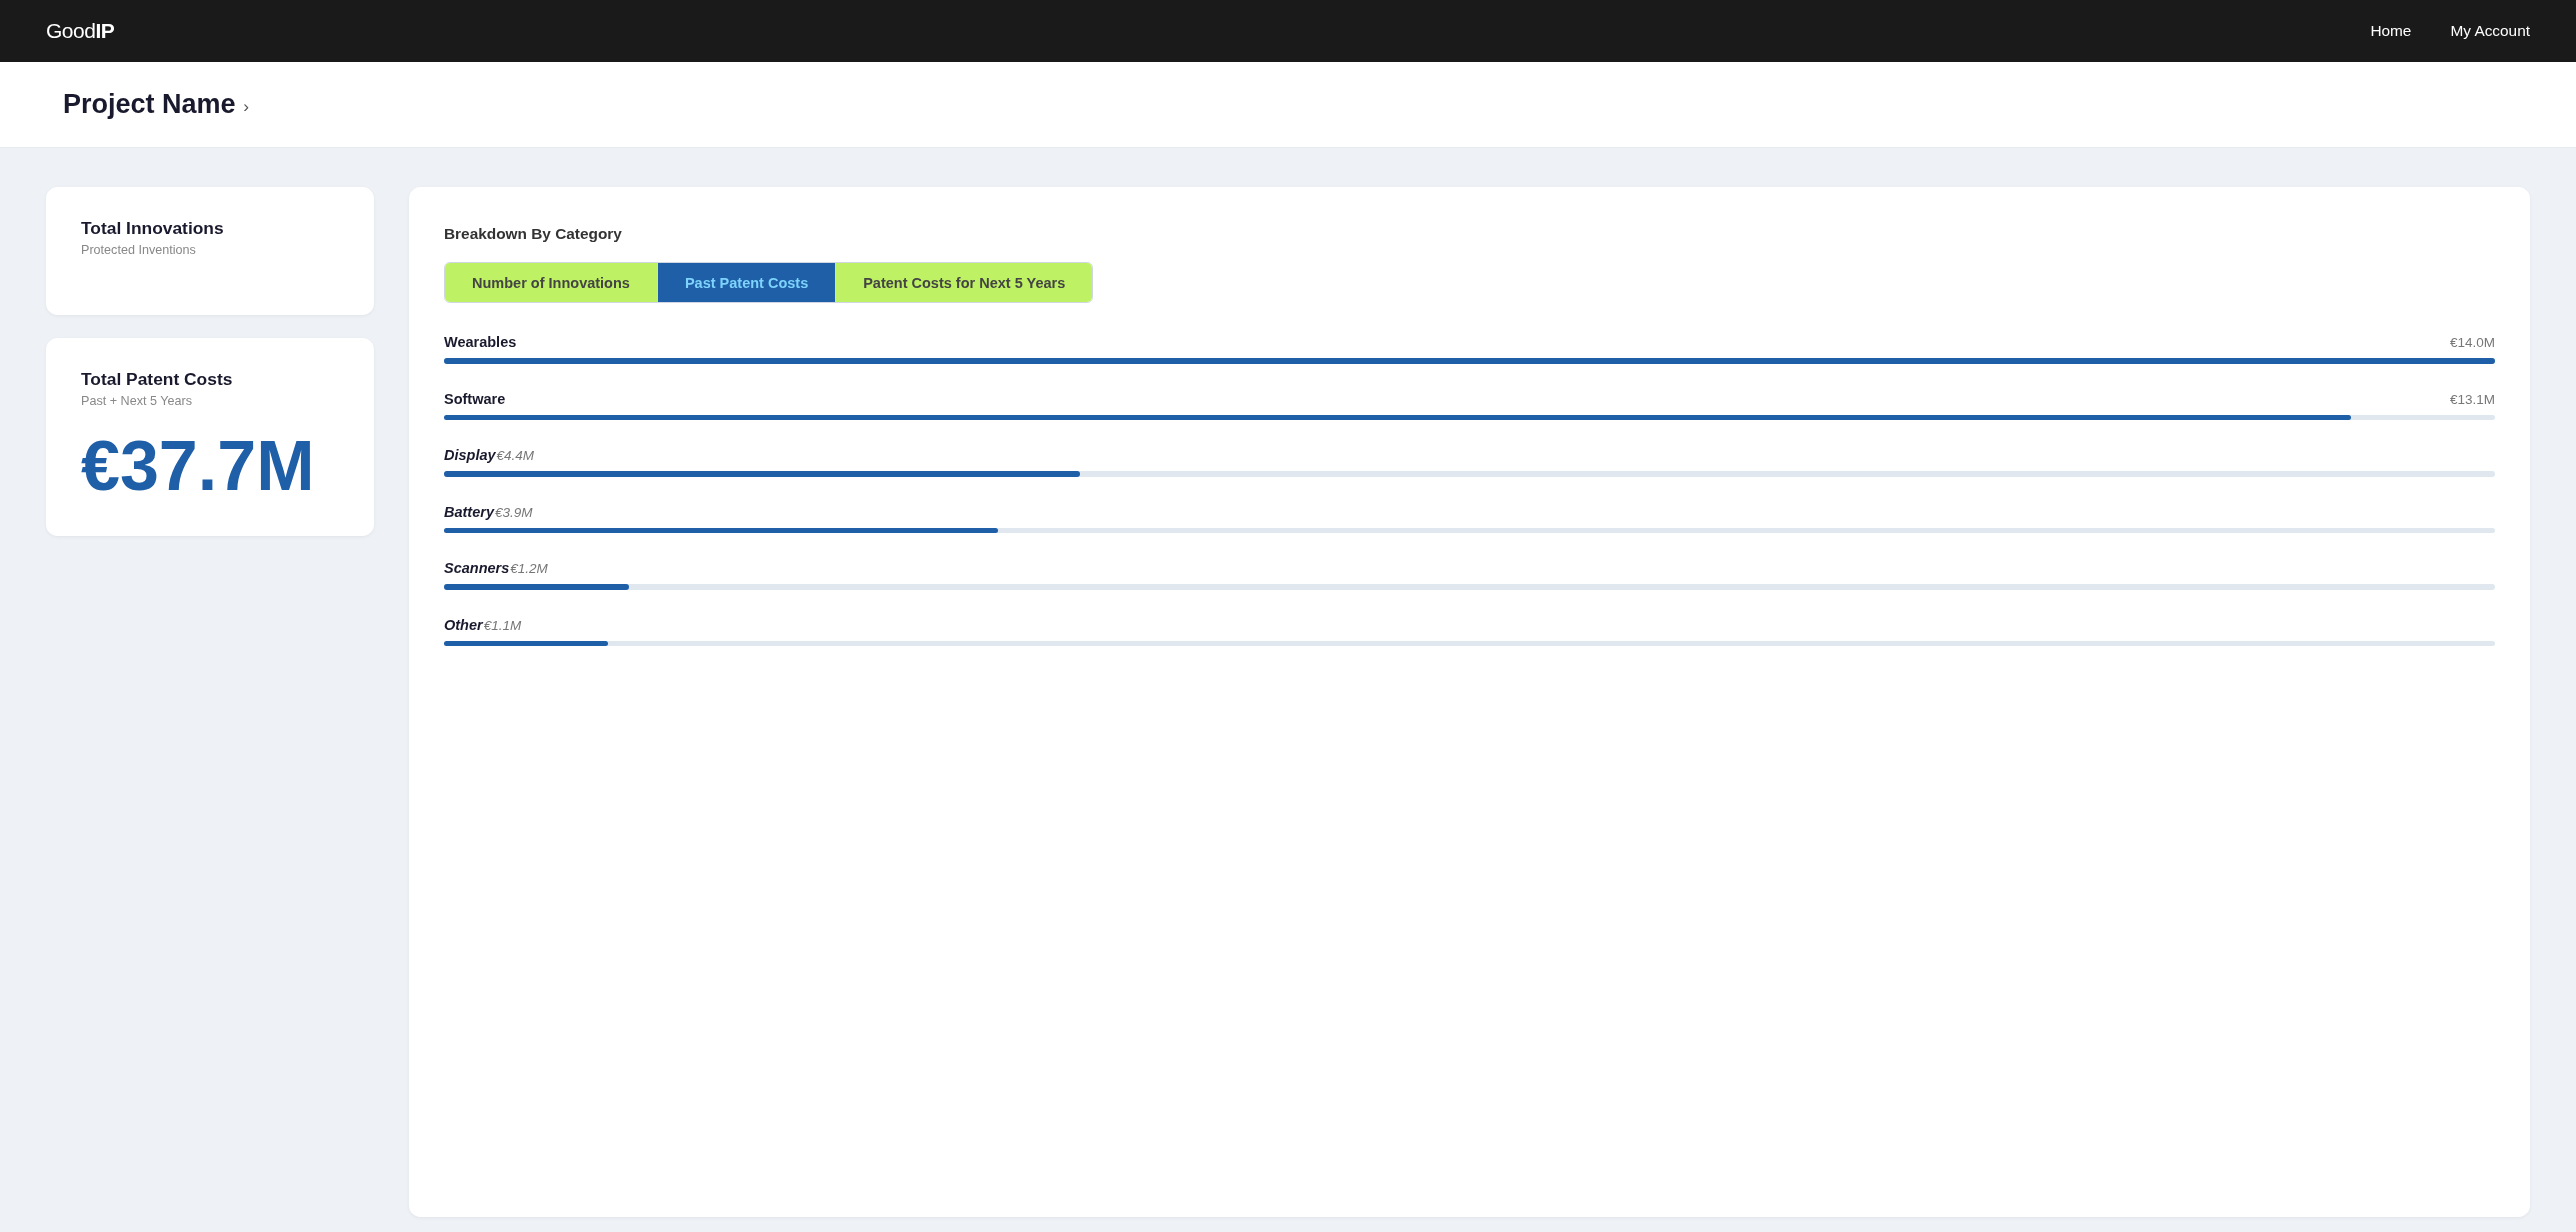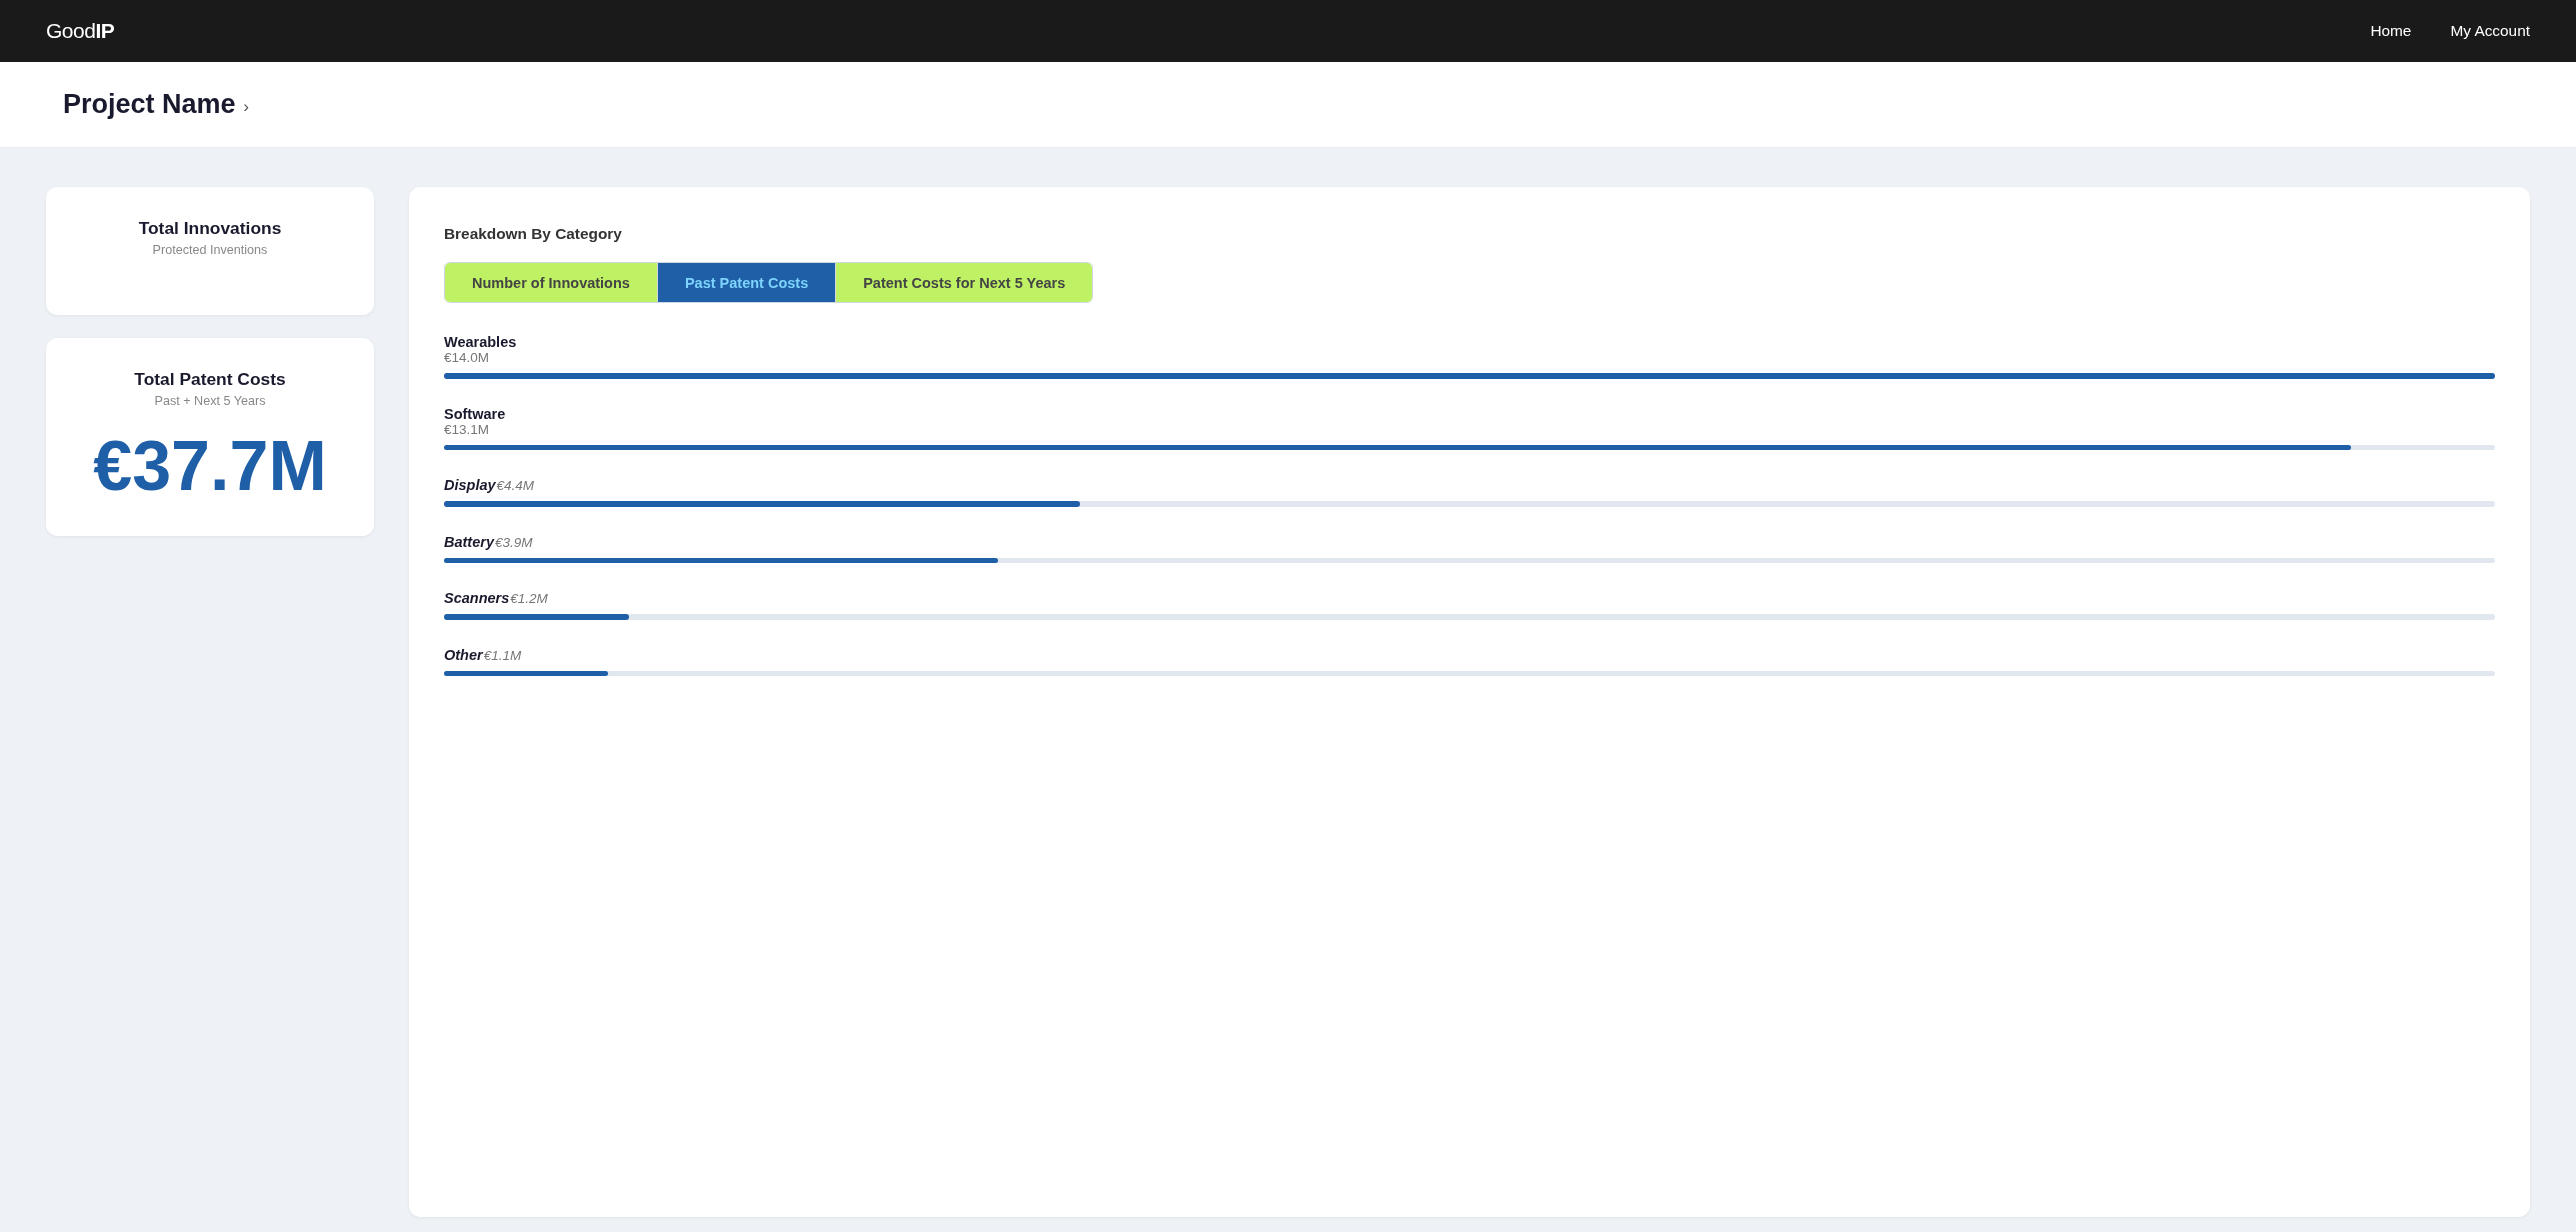--- a/index.html
+++ b/index.html
@@ -64,21 +64,20 @@
       gap: 35px;
     }
 
     
     .left-column {
       display: flex;
       flex-direction: column;
       gap: 23px;
       width: 328px;
       flex-shrink: 0;
-      text-align: center;
     }
 
     .stat-card {
       background: #ffffff;
       border-radius: 11.6px;
       padding: 31px 35px 35px 35px;
       box-shadow: 0 1px 3.9px rgba(0,0,0,0.06);
     }
     .stat-card-title {
       font-size: 17.4px;
@@ -144,21 +143,20 @@
 
     
     .bar-row {
       margin-bottom: 27px;
     }
     .bar-row-header {
       display: flex;
       justify-content: space-between;
       align-items: baseline;
       margin-bottom: 7.7px;
-      flex-direction: column;
     }
     .bar-label {
       font-size: 14.5px;
       font-weight: 700;
       color: #1a1a2e;
     }
     .bar-value {
       font-size: 13.5px;
       color: #777;
     }

